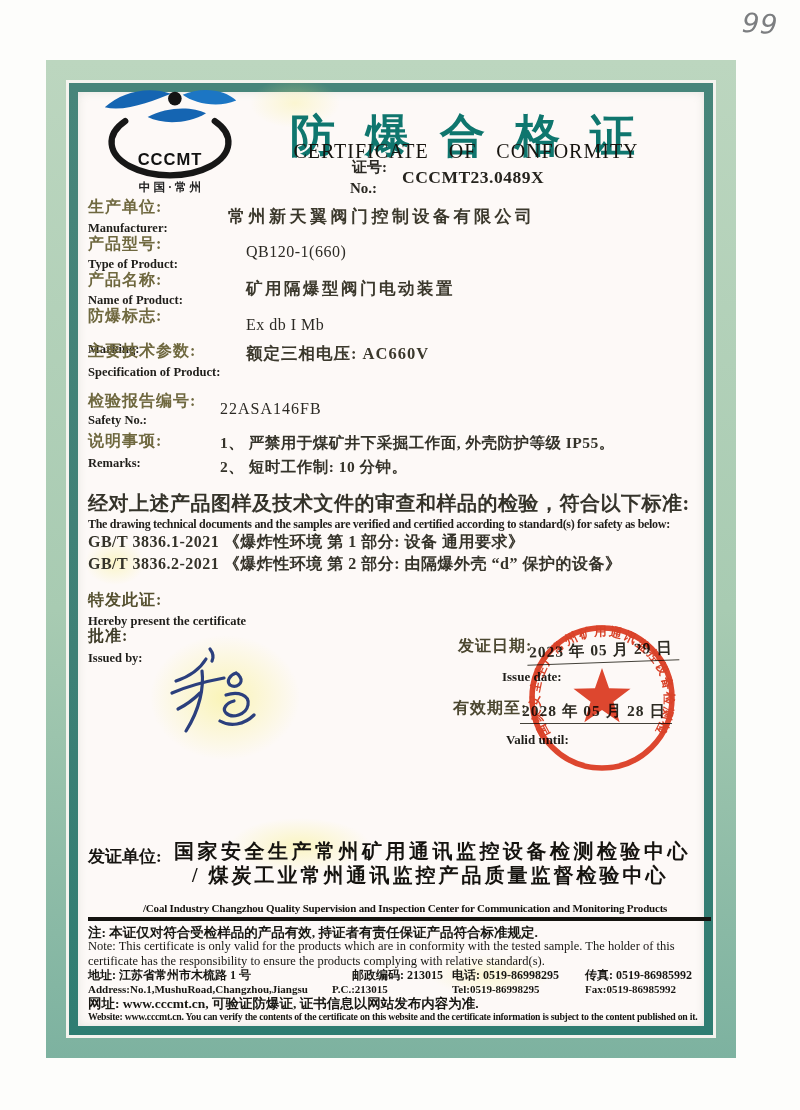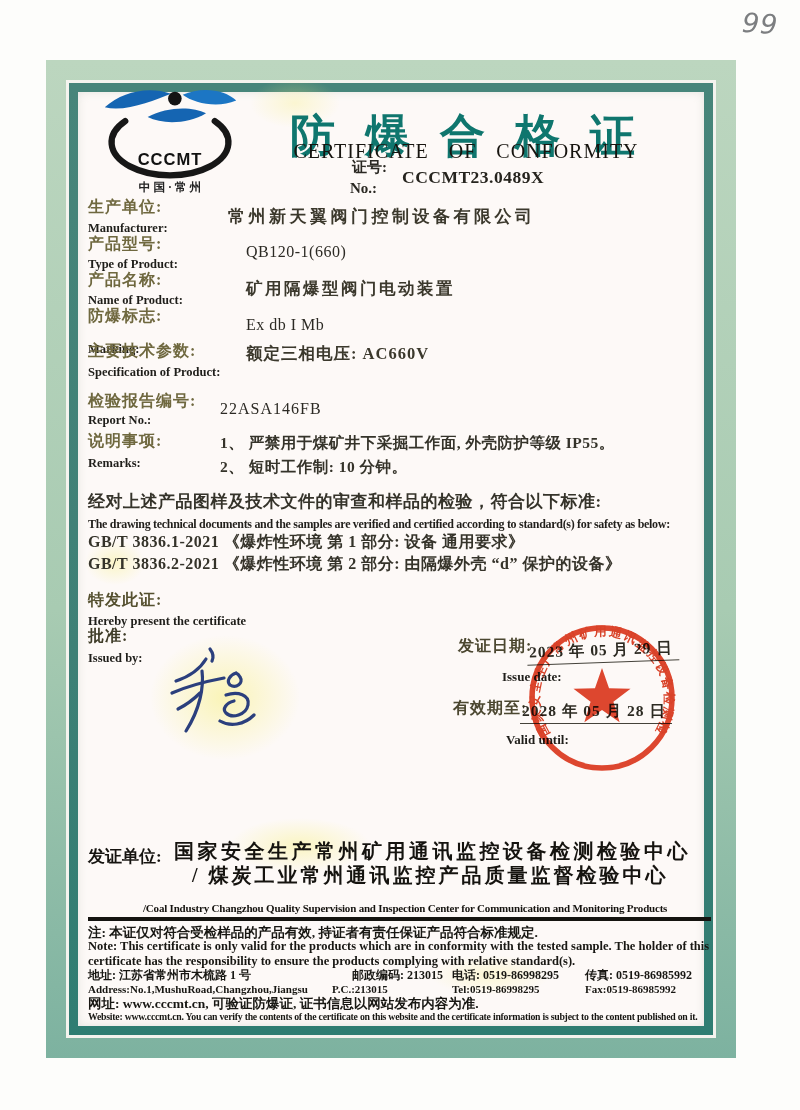--- a/index.html
+++ b/index.html
@@ -105,29 +105,29 @@
 
   <div class="abs label-zh" style="left:88px; top:306px;">防爆标志:</div>
   <div class="abs label-en" style="left:88px; top:342px;">Marking:</div>
   <div class="abs value-lat" style="left:246px; top:316px;">Ex db I Mb</div>
 
   <div class="abs label-zh" style="left:88px; top:341px;">主要技术参数:</div>
   <div class="abs label-en" style="left:88px; top:365px;">Specification of Product:</div>
   <div class="abs value-zh" style="left:246px; top:343px; letter-spacing:1px;">额定三相电压: AC660V</div>
 
   <div class="abs label-zh" style="left:88px; top:391px;">检验报告编号:</div>
-  <div class="abs label-en" style="left:88px; top:413px;">Report No.:</div>
+  <div class="abs label-en" style="left:88px; top:413px;">Safety No.:</div>
   <div class="abs value-lat" style="left:220px; top:400px; letter-spacing:1px;">22ASA146FB</div>
 
   <div class="abs label-zh" style="left:88px; top:431px;">说明事项:</div>
   <div class="abs label-en" style="left:88px; top:456px;">Remarks:</div>
   <div class="abs body-zh" style="left:220px; top:433px;">1、 严禁用于煤矿井下采掘工作面, 外壳防护等级 IP55。</div>
   <div class="abs body-zh" style="left:220px; top:457px;">2、 短时工作制: 10 分钟。</div>
 
-  <div class="abs body-zh" style="left:88px; top:490px; font-size:17px;">经对上述产品图样及技术文件的审查和样品的检验，符合以下标准:</div>
+  <div class="abs body-zh" style="left:88px; top:490px; font-size:20px;">经对上述产品图样及技术文件的审查和样品的检验，符合以下标准:</div>
   <div class="abs small-en" style="left:88px; top:517px;">The drawing technical documents and the samples are verified and certified according to standard(s) for safety as below:</div>
   <div class="abs body-zh" style="left:88px; top:532px; font-size:16px;">GB/T 3836.1-2021 《爆炸性环境 第 1 部分: 设备 通用要求》</div>
   <div class="abs body-zh" style="left:88px; top:554px; font-size:16px;">GB/T 3836.2-2021 《爆炸性环境 第 2 部分: 由隔爆外壳 “d” 保护的设备》</div>
 
   <div class="abs label-zh" style="left:88px; top:590px; color:#55502f;">特发此证:</div>
   <div class="abs label-en" style="left:88px; top:614px;">Hereby present the certificate</div>
   <div class="abs label-zh" style="left:88px; top:626px; color:#3f3c28;">批准:</div>
   <div class="abs label-en" style="left:88px; top:651px;">Issued by:</div>
 
   <svg class="abs" style="left:150px; top:643px;" width="130" height="100" viewBox="0 0 130 100">
@@ -163,21 +163,21 @@
   </svg>
 
   <div class="abs" style="left:88px; top:845px; font-weight:700; font-size:17px; color:#15130f;">发证单位:</div>
   <div class="abs issuer-big" style="left:174px; top:838px;">国家安全生产常州矿用通讯监控设备检测检验中心</div>
   <div class="abs issuer-big" style="left:192px; top:862px; letter-spacing:3px;">/ 煤炭工业常州通讯监控产品质量监督检验中心</div>
   <div class="abs issuer-en" style="left:143px; top:902px;">/Coal Industry Changzhou Quality Supervision and Inspection Center for Communication and Monitoring Products</div>
 
   <div class="abs divider" style="left:88px; top:917px; width:623px;"></div>
 
   <div class="abs foot-zh" style="left:88px; top:924px; font-size:13.5px;">注: 本证仅对符合受检样品的产品有效, 持证者有责任保证产品符合标准规定.</div>
-  <div class="abs" style="left:88px; top:939px; width:624px; font-weight:700; font-size:12.5px; color:#181713; line-height:1.18;">Note:  This certificate is only valid for the products which are in conformity with the tested sample. The holder of this certificate has the responsibility to ensure the products complying with relative standard(s).</div>
+  <div class="abs" style="left:88px; top:939px; width:624px; font-weight:400; font-size:12.5px; color:#181713; line-height:1.18;">Note:  This certificate is only valid for the products which are in conformity with the tested sample. The holder of this certificate has the responsibility to ensure the products complying with relative standard(s).</div>
 
   <div class="abs foot-zh" style="left:88px; top:967px;">地址: 江苏省常州市木梳路 1 号</div>
   <div class="abs foot-zh" style="left:332px; top:967px;padding-left:20px;">邮政编码: 213015</div>
   <div class="abs foot-zh" style="left:452px; top:967px;">电话: 0519-86998295</div>
   <div class="abs foot-zh" style="left:585px; top:967px;">传真: 0519-86985992</div>
 
   <div class="abs foot-en" style="left:88px; top:983px;">Address:No.1,MushuRoad,Changzhou,Jiangsu</div>
   <div class="abs foot-en" style="left:332px; top:983px;">P.C.:213015</div>
   <div class="abs foot-en" style="left:452px; top:983px;">Tel:0519-86998295</div>
   <div class="abs foot-en" style="left:585px; top:983px;">Fax:0519-86985992</div>

